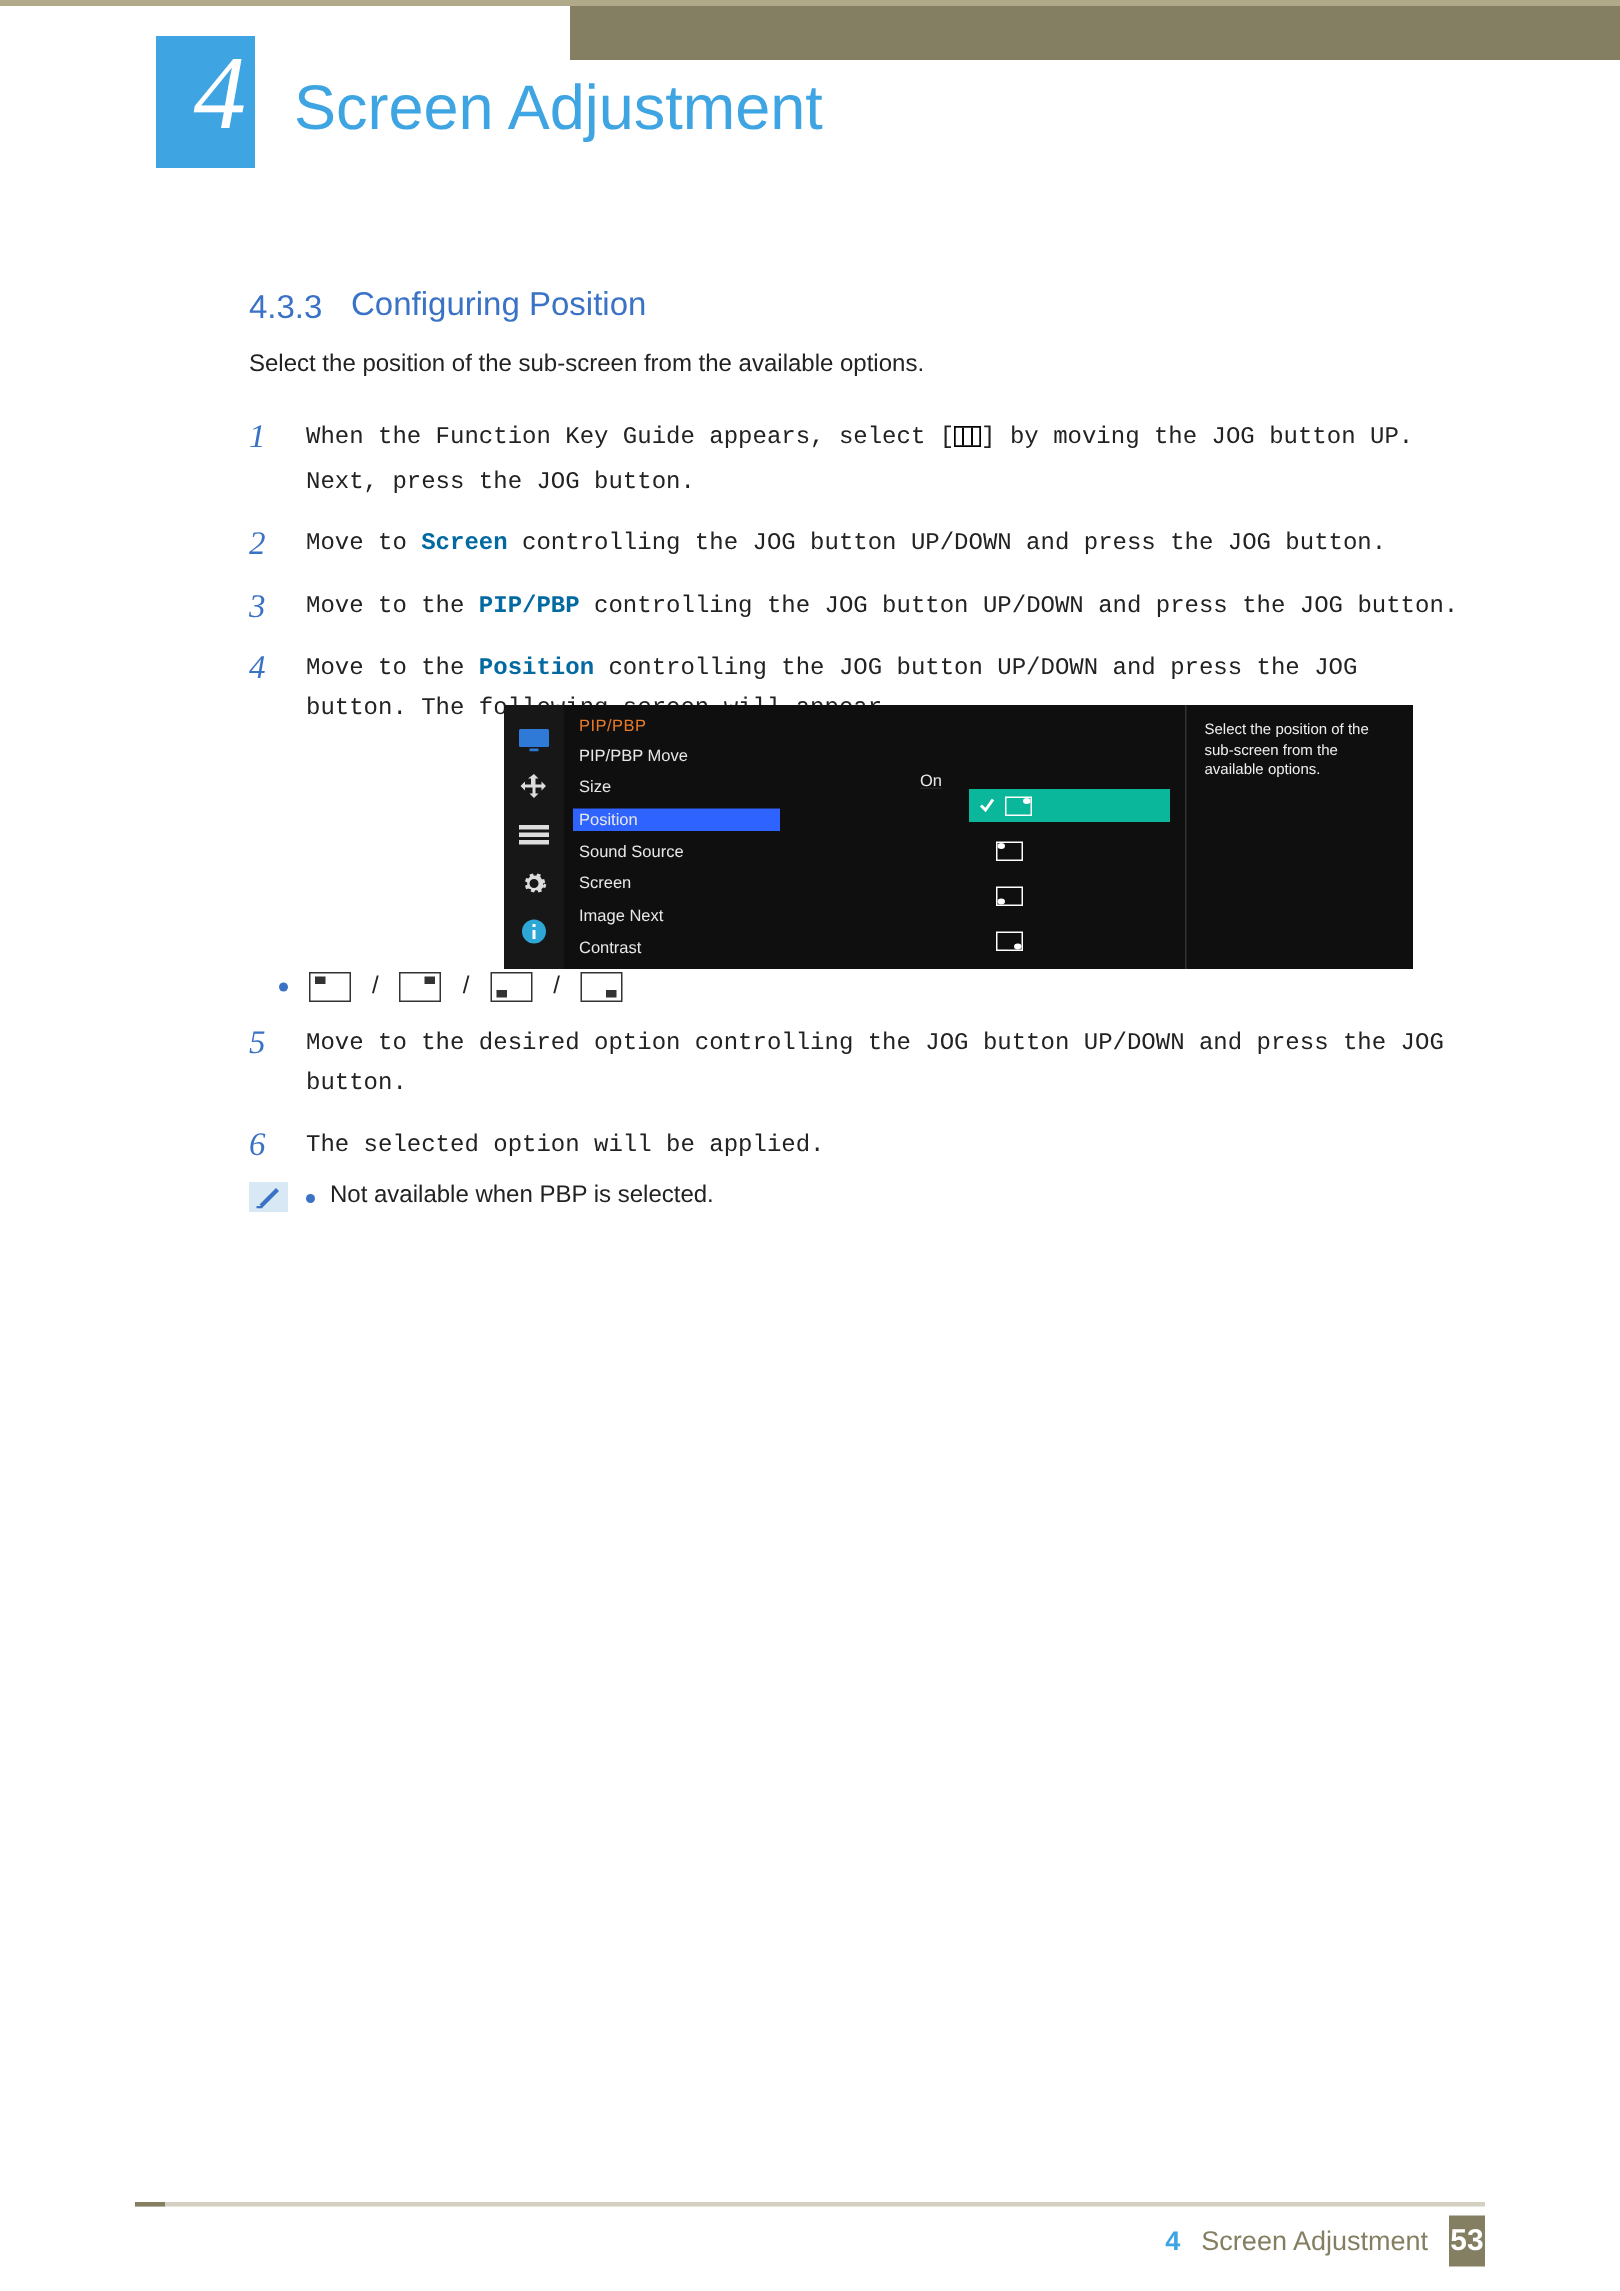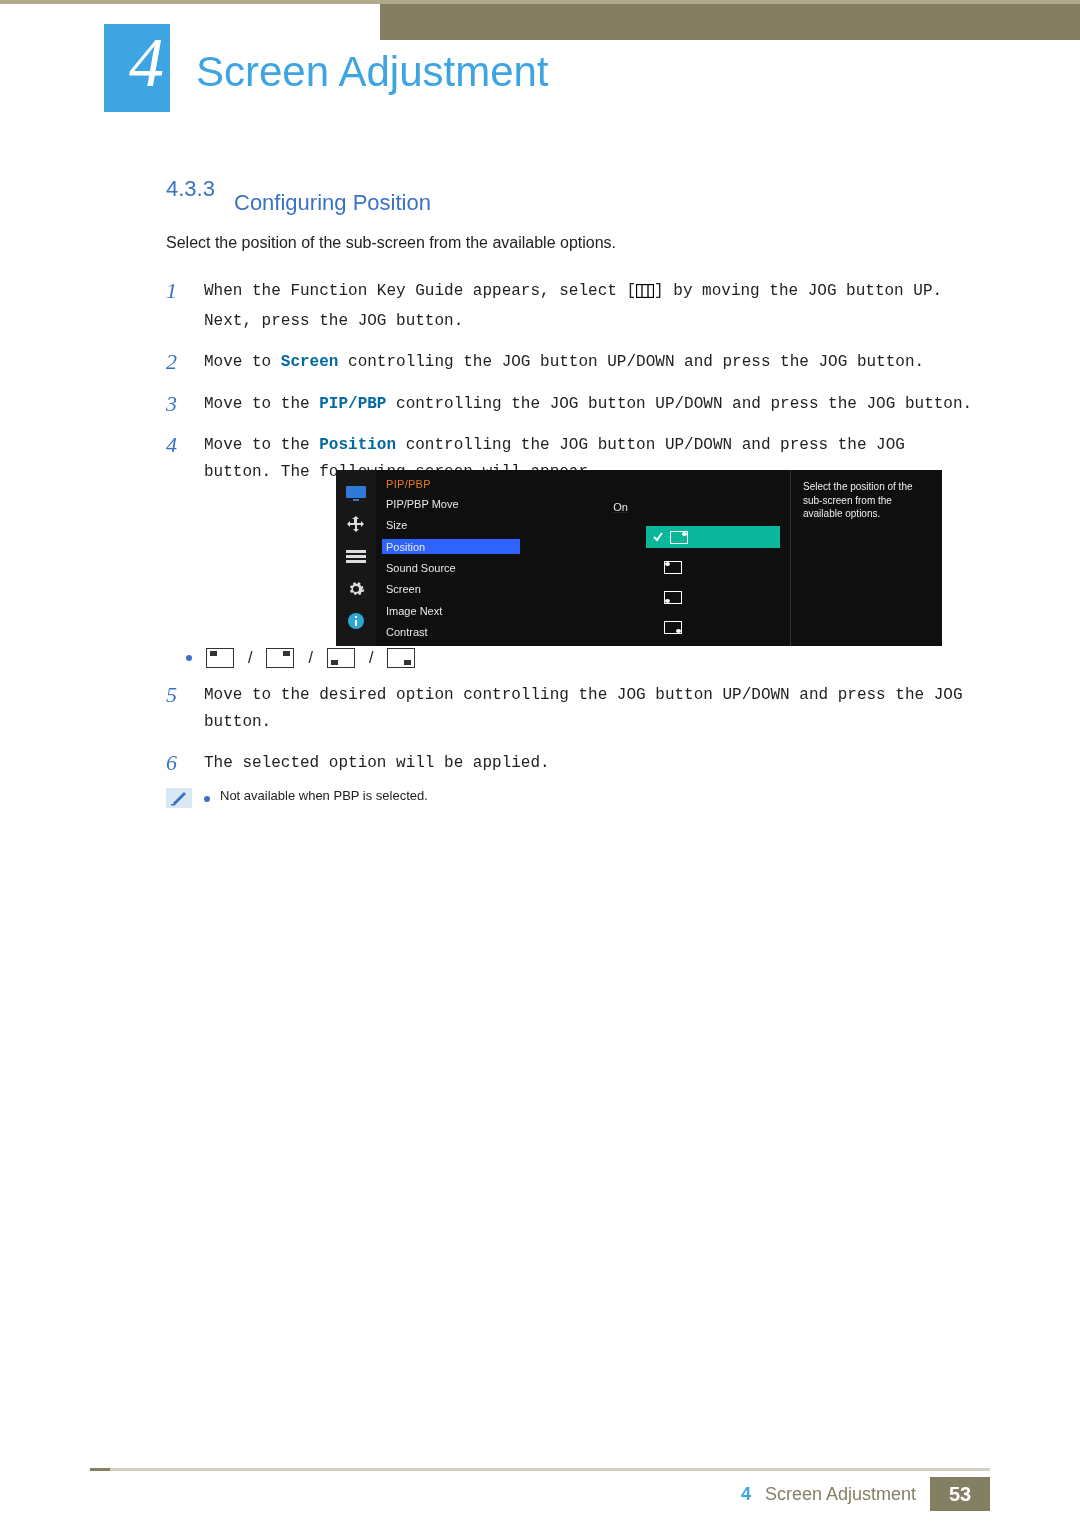--- a/index.html
+++ b/index.html
@@ -6,69 +6,69 @@
   html, body { width: 1080px; height: 1527px; background: #fff; font-family: Arial, Helvetica, sans-serif; color: #222; position: relative; }
 
   .top-border { position: absolute; top: 0; left: 0; right: 0; height: 4px; background: #b0aa8a; }
   .olive-bar   { position: absolute; top: 4px; left: 380px; right: 0; height: 36px; background: #847f62; }
 
   .chapter-num-box { position: absolute; top: 24px; left: 104px; width: 66px; height: 88px; background: #3ea5e2; color: #fff; display:flex; align-items:flex-start; justify-content:flex-end; padding:4px 6px 0 0; }
   .chapter-num { font-size: 70px; font-weight: 300; font-style: italic; line-height: 1; font-family: Georgia, 'Times New Roman', serif; }
 
   .chapter-title { position: absolute; top: 48px; left: 196px; font-size: 42px; color: #3ea5e2; font-family: Arial, Helvetica, sans-serif; }
 
-  .section-num   { position: absolute; top: 176px; left: 166px; font-size: 22px; color: #3a72c5; }
+  .section-num   { position: absolute; top: 192px; left: 166px; font-size: 22px; color: #3a72c5; }
   .section-title { position: absolute; top: 190px; left: 234px; font-size: 22px; color: #3a72c5; }
 
   .intro { position: absolute; top: 234px; left: 166px; right: 100px; font-size: 16px; }
 
   .steps { position: absolute; top: 264px; left: 166px; right: 100px; }
   .step  { display:flex; gap:18px; margin-top: 14px; }
   .step-num { font-size: 22px; color: #3a72c5; font-style: italic; font-family: Georgia, 'Times New Roman', serif; width: 20px; flex:0 0 20px; line-height:1.2; }
   .step-body { flex:1; font-size: 16px; line-height: 1.7; font-family: Liberation Mono, monospace; }
   .kw { font-weight: bold; color: #0369a1; }
 
   .menu-icon { display:inline-block; vertical-align:-3px; }
 
   .osd { position: absolute; top: 470px; left: 336px; width: 606px; height: 176px; background: #0f0f0f; display:flex; font-size: 0; }
   .osd-left { width: 40px; background:#171717; display:flex; flex-direction:column; align-items:center; padding-top:14px; gap:14px; }
   .osd-left .li { width:22px; height:18px; display:flex; align-items:center; justify-content:center; }
   .osd-mid  { width: 150px; padding:8px 10px 6px 10px; display:flex; flex-direction:column; gap:6px; }
   .osd-title { color:#e87a2a; font-size:11px; letter-spacing:.3px; }
   .osd-item { color:#e8e8e8; font-size:11px; height:16px; display:flex; align-items:center; }
   .osd-item.active { background:#2f63ff; padding-left:4px; margin-left:-4px; margin-right:-4px; }
-  .osd-val  { width: 110px; display:flex; flex-direction:column; padding-top:26px;text-decoration:underline; }
+  .osd-val  { width: 110px; display:flex; flex-direction:column; padding-top:40px;text-decoration:underline; }
   .osd-val .cell { height:22px; display:flex; align-items:center; justify-content:flex-end; color:#e8e8e8; font-size:11px; padding-right:8px; }
   .osd-opts { width: 154px; padding:8px 10px 6px 10px; display:flex; flex-direction:column; gap:8px; }
   .osd-opt  { height:22px; display:flex; align-items:center; gap:6px; }
   .osd-opt.sel { background:#0bb79a; padding:0 6px; }
   .chk { width:12px; height:12px; flex:0 0 12px; }
   .mini { width:18px; height:13px; border:1.5px solid #fff; position:relative; }
   .mini .dot { position:absolute; width:5px; height:4px; background:#fff; }
   .osd-desc { flex:1; padding:10px 12px; color:#eee; font-size:10px; line-height:1.35; border-left:1px solid #333; }
 
   .bullets { position: absolute; top: 636px; left: 186px; right: 100px; }
   .bullet-row { display:flex; align-items:center; gap:14px; font-size:16px; margin-top:12px; }
   .dot { width:6px; height:6px; border-radius:50%; background:#3a72c5; flex:0 0 6px; }
   .pos-box { width:28px; height:20px; border:1.5px solid #333; position:relative; display:inline-block; }
   .pos-box .sq { position:absolute; width:7px; height:5px; background:#333; }
   .sep { font-size:16px; }
 
   .note-row { display:flex; gap:12px; margin-top:10px; }
   .note-icon-box { width:26px; height:20px; background:#d9e8f5; display:flex; align-items:center; justify-content:center; }
   .note-body { flex:1; }
-  .note-body .line { display:flex; align-items:flex-start; gap:10px; font-size:13px; margin-bottom:6px; }
+  .note-body .line { display:flex; align-items:flex-start; gap:10px; font-size:16px; margin-bottom:6px; }
   .note-body .dot { margin-top:8px; }
 
   .footer-sep { position:absolute; left:90px; right:90px; bottom:56px; height:3px; background:#d3d0c1; }
   .footer-olive { position:absolute; left:90px; width:20px; bottom:56px; height:3px; background:#847f62; }
   .footer { position:absolute; right:90px; bottom:16px; display:flex; align-items:center; gap:14px; }
   .footer-chapnum { color:#3ea5e2; font-weight:bold; font-size:18px; }
   .footer-chap { color:#847f62; font-size:18px; }
-  .footer-page { width:60px; height:34px; background:#847f62; color:#fff; display:flex; align-items:center; justify-content:center; font-weight:bold; font-size:20px; }
+  .footer-page { width:24px; height:34px; background:#847f62; color:#fff; display:flex; align-items:center; justify-content:center; font-weight:bold; font-size:20px; }
 </style>
 </head>
 <body>
 
 <div class="top-border"></div>
 <div class="olive-bar"></div>
 
 <div class="chapter-num-box">
   <span class="chapter-num">4</span>
 </div>

